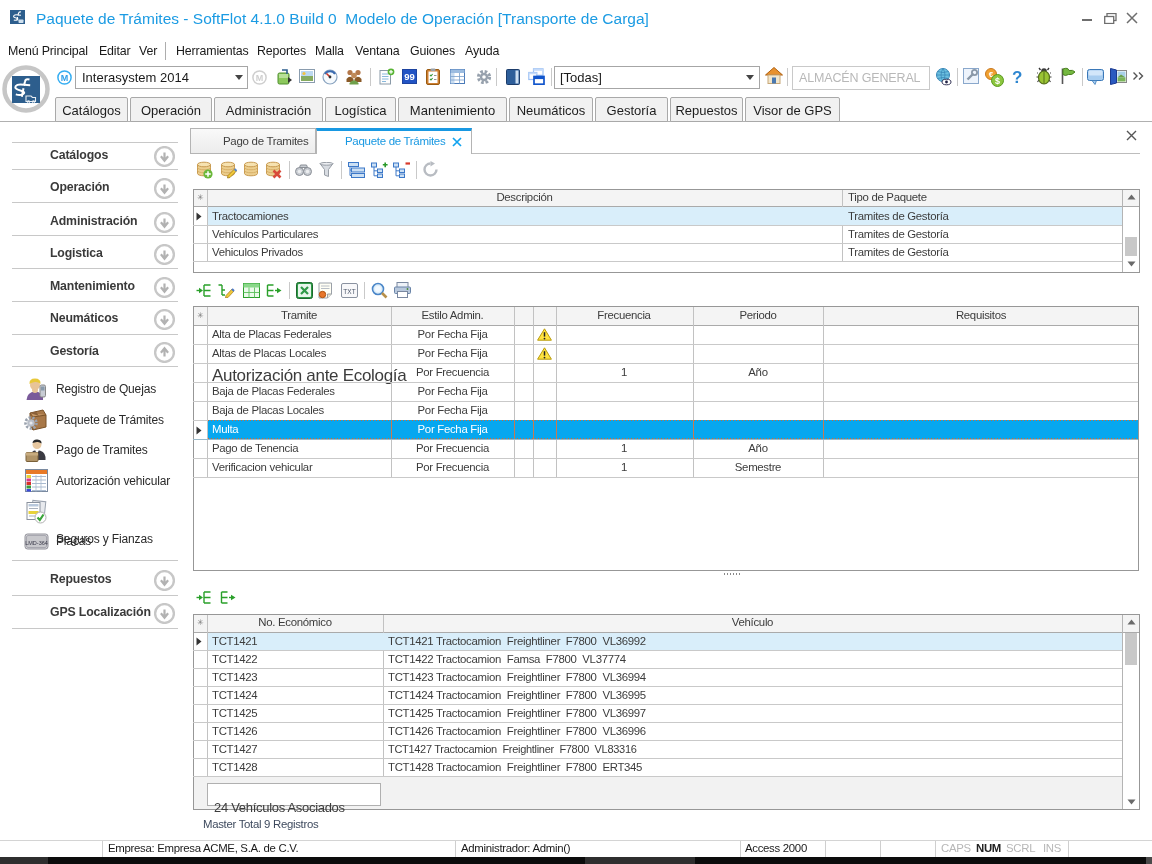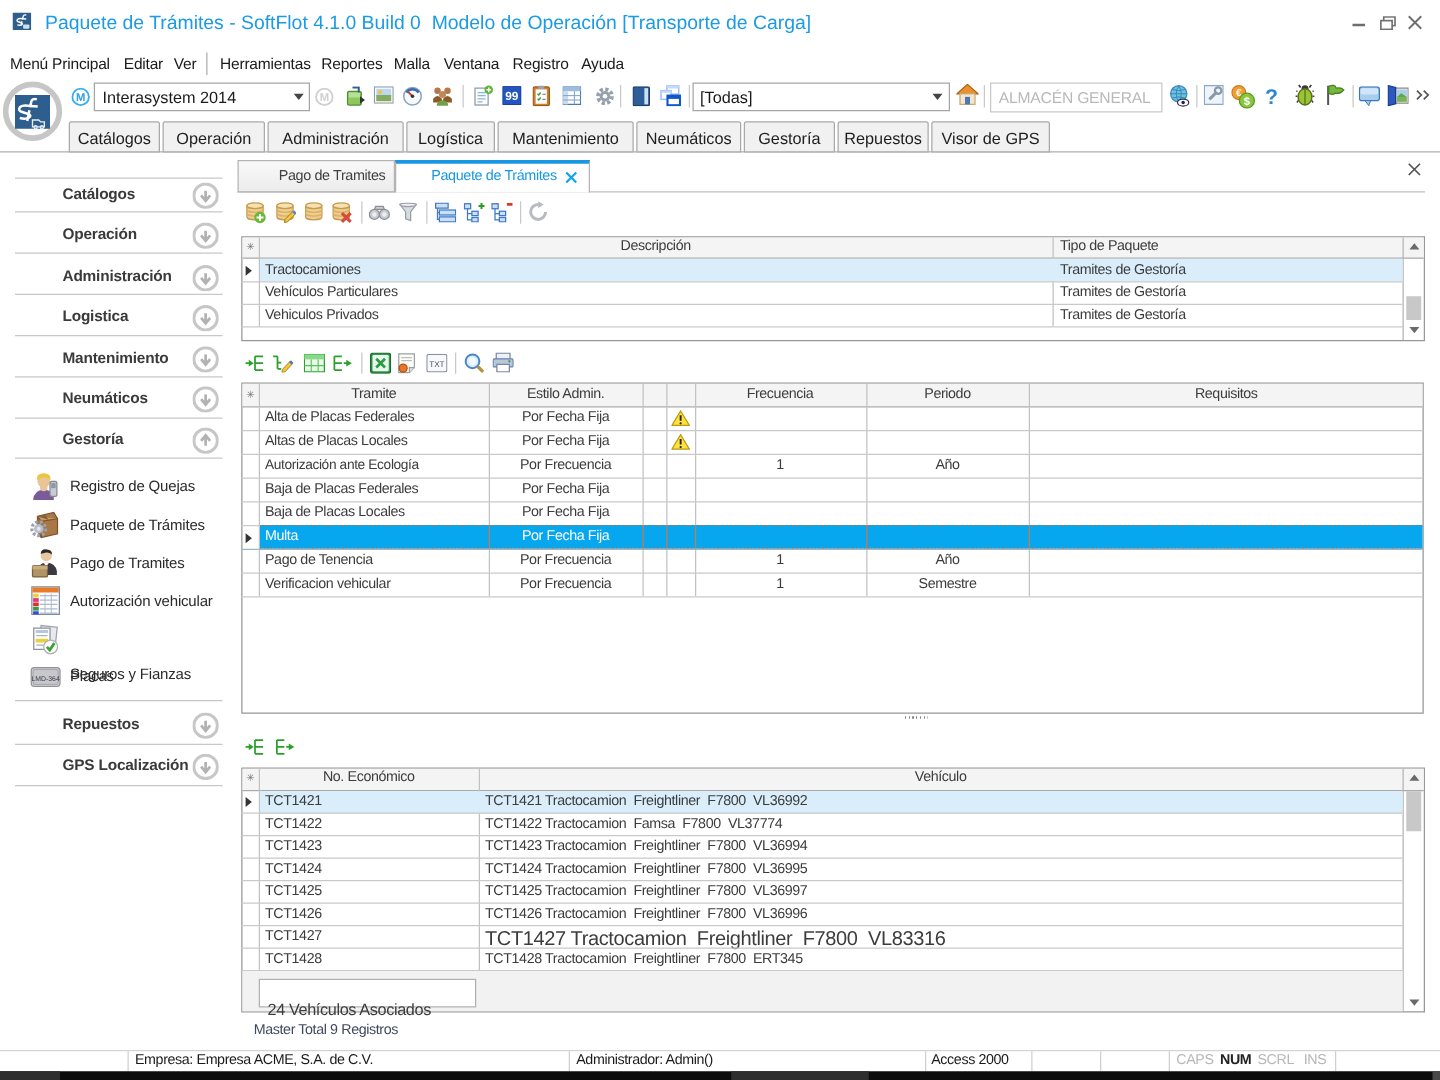--- a/index.html
+++ b/index.html
@@ -22,21 +22,21 @@
 <svg class="a" style="left:1126px;top:12px" width="12" height="12" viewBox="0 0 12 12">
     <path d="M1 1 L11 11 M11 1 L1 11" stroke="#6e6e6e" stroke-width="1.5"></path>
   </svg>
 <div class="tx" style="left:8px;top:44.8px;font-size:12.4px;color:#1a1a1a;font-weight:normal;letter-spacing:-0.15px;">Menú Principal</div>
 <div class="tx" style="left:99px;top:44.8px;font-size:12.4px;color:#1a1a1a;font-weight:normal;letter-spacing:-0.15px;">Editar</div>
 <div class="tx" style="left:139px;top:44.8px;font-size:12.4px;color:#1a1a1a;font-weight:normal;letter-spacing:-0.15px;">Ver</div>
 <div class="tx" style="left:176px;top:44.8px;font-size:12.4px;color:#1a1a1a;font-weight:normal;letter-spacing:-0.15px;">Herramientas</div>
 <div class="tx" style="left:257px;top:44.8px;font-size:12.4px;color:#1a1a1a;font-weight:normal;letter-spacing:-0.15px;">Reportes</div>
 <div class="tx" style="left:315px;top:44.8px;font-size:12.4px;color:#1a1a1a;font-weight:normal;letter-spacing:-0.15px;">Malla</div>
 <div class="tx" style="left:355px;top:44.8px;font-size:12.4px;color:#1a1a1a;font-weight:normal;letter-spacing:-0.15px;">Ventana</div>
-<div class="tx" style="left:410px;top:44.8px;font-size:12.4px;color:#1a1a1a;font-weight:normal;letter-spacing:-0.15px;">Registro</div>
+<div class="tx" style="left:410px;top:44.8px;font-size:12.4px;color:#1a1a1a;font-weight:normal;letter-spacing:-0.15px;">Guiones</div>
 <div class="tx" style="left:465px;top:44.8px;font-size:12.4px;color:#1a1a1a;font-weight:normal;letter-spacing:-0.15px;">Ayuda</div>
 <div class="a" style="left:165px;top:42px;width:1px;height:18px;background:#adadad;"></div>
 <svg class="a" style="left:2px;top:65px" width="48" height="48" viewBox="0 0 48 48">
     <circle cx="24" cy="24" r="21.5" fill="#fff" stroke="#c6c6c6" stroke-width="4.5"></circle>
     <rect x="10" y="11" width="28" height="27" fill="#2d5e8d"></rect>
     <path d="M27.5 14.5 Q23.5 13.5 23 16.5 L22.2 19.8 Q15.5 18.6 13.8 21 Q12.2 23.4 15.8 24.6 L20.5 26.2 Q23.5 27.4 21.3 29 Q18.5 30.8 13.8 29.4" stroke="#fff" stroke-width="2" fill="none"></path>
     <path d="M22.2 19.8 L28.2 20.2 M21.5 23.2 L19.8 31.8" stroke="#fff" stroke-width="2" fill="none"></path>
     <path d="M24 31 h5 l1.5 1.5 h3 v4 h-9.5 z" fill="none" stroke="#e8eef4" stroke-width="1.1"></path>
     <circle cx="26.5" cy="36.8" r="1.3" fill="none" stroke="#e8eef4" stroke-width="0.9"></circle>
     <circle cx="31.5" cy="36.8" r="1.3" fill="none" stroke="#e8eef4" stroke-width="0.9"></circle>
@@ -489,21 +489,21 @@
   </svg>
 <div class="a" style="left:193px;top:343.5px;width:945px;height:1px;background:#c9c9c9;"></div>
 <div class="tx" style="left:212px;top:347.8px;font-size:11.4px;color:#3c3c3c;font-weight:normal;letter-spacing:-0.3px;">Altas de Placas Locales</div>
 <div class="tx" style="left:391px;top:347.8px;font-size:11.4px;color:#3c3c3c;font-weight:normal;letter-spacing:-0.3px;width:123px;text-align:center;">Por Fecha Fija</div>
 <svg class="a" style="left:536.5px;top:347px" width="15" height="13" viewBox="0 0 15 13">
     <path d="M7.5 0.8 L14.4 12.2 H0.6 Z" fill="#ffe23e" stroke="#b89a0a"></path>
     <path d="M7.5 4.2 V8.6" stroke="#222" stroke-width="1.5"></path>
     <circle cx="7.5" cy="10.6" r="0.9" fill="#222"></circle>
   </svg>
 <div class="a" style="left:193px;top:362.5px;width:945px;height:1px;background:#c9c9c9;"></div>
-<div class="tx" style="left:212px;top:366.8px;font-size:11px;color:#3c3c3c;font-weight:normal;letter-spacing:-0.3px;">Autorización ante Ecología</div>
+<div class="tx" style="left:212px;top:366.8px;font-size:17px;color:#3c3c3c;font-weight:normal;letter-spacing:-0.3px;">Autorización ante Ecología</div>
 <div class="tx" style="left:391px;top:366.8px;font-size:11.4px;color:#3c3c3c;font-weight:normal;letter-spacing:-0.3px;width:123px;text-align:center;">Por Frecuencia</div>
 <div class="tx" style="left:555px;top:366.8px;font-size:11.4px;color:#3c3c3c;font-weight:normal;letter-spacing:-0.3px;width:138px;text-align:center;">1</div>
 <div class="tx" style="left:693px;top:366.8px;font-size:11.4px;color:#3c3c3c;font-weight:normal;letter-spacing:-0.3px;width:130px;text-align:center;">Año</div>
 <div class="a" style="left:193px;top:381.5px;width:945px;height:1px;background:#c9c9c9;"></div>
 <div class="tx" style="left:212px;top:385.8px;font-size:11.4px;color:#3c3c3c;font-weight:normal;letter-spacing:-0.3px;">Baja de Placas Federales</div>
 <div class="tx" style="left:391px;top:385.8px;font-size:11.4px;color:#3c3c3c;font-weight:normal;letter-spacing:-0.3px;width:123px;text-align:center;">Por Fecha Fija</div>
 <div class="a" style="left:193px;top:400.5px;width:945px;height:1px;background:#c9c9c9;"></div>
 <div class="tx" style="left:212px;top:404.8px;font-size:11.4px;color:#3c3c3c;font-weight:normal;letter-spacing:-0.3px;">Baja de Placas Locales</div>
 <div class="tx" style="left:391px;top:404.8px;font-size:11.4px;color:#3c3c3c;font-weight:normal;letter-spacing:-0.3px;width:123px;text-align:center;">Por Fecha Fija</div>
 <div class="a" style="left:193px;top:419.5px;width:945px;height:1px;background:#c9c9c9;"></div>
@@ -568,21 +568,21 @@
 <div class="tx" style="left:212px;top:689.8px;font-size:11.4px;color:#3c3c3c;font-weight:normal;letter-spacing:-0.3px;">TCT1424</div>
 <div class="tx" style="left:388px;top:689.8px;font-size:11.4px;color:#3c3c3c;font-weight:normal;letter-spacing:-0.3px;">TCT1424 Tractocamion  Freightliner  F7800  VL36995</div>
 <div class="a" style="left:193px;top:704.0px;width:929px;height:1px;background:#c9c9c9;"></div>
 <div class="tx" style="left:212px;top:707.8px;font-size:11.4px;color:#3c3c3c;font-weight:normal;letter-spacing:-0.3px;">TCT1425</div>
 <div class="tx" style="left:388px;top:707.8px;font-size:11.4px;color:#3c3c3c;font-weight:normal;letter-spacing:-0.3px;">TCT1425 Tractocamion  Freightliner  F7800  VL36997</div>
 <div class="a" style="left:193px;top:722.0px;width:929px;height:1px;background:#c9c9c9;"></div>
 <div class="tx" style="left:212px;top:725.8px;font-size:11.4px;color:#3c3c3c;font-weight:normal;letter-spacing:-0.3px;">TCT1426</div>
 <div class="tx" style="left:388px;top:725.8px;font-size:11.4px;color:#3c3c3c;font-weight:normal;letter-spacing:-0.3px;">TCT1426 Tractocamion  Freightliner  F7800  VL36996</div>
 <div class="a" style="left:193px;top:740.0px;width:929px;height:1px;background:#c9c9c9;"></div>
 <div class="tx" style="left:212px;top:743.8px;font-size:11.4px;color:#3c3c3c;font-weight:normal;letter-spacing:-0.3px;">TCT1427</div>
-<div class="tx" style="left:388px;top:743.8px;font-size:16px;color:#3c3c3c;font-weight:normal;letter-spacing:-0.3px;">TCT1427 Tractocamion  Freightliner  F7800  VL83316</div>
+<div class="tx" style="left:388px;top:743.8px;font-size:11px;color:#3c3c3c;font-weight:normal;letter-spacing:-0.3px;">TCT1427 Tractocamion  Freightliner  F7800  VL83316</div>
 <div class="a" style="left:193px;top:758.0px;width:929px;height:1px;background:#c9c9c9;"></div>
 <div class="tx" style="left:212px;top:761.8px;font-size:11.4px;color:#3c3c3c;font-weight:normal;letter-spacing:-0.3px;">TCT1428</div>
 <div class="tx" style="left:388px;top:761.8px;font-size:11.4px;color:#3c3c3c;font-weight:normal;letter-spacing:-0.3px;">TCT1428 Tractocamion  Freightliner  F7800  ERT345</div>
 <div class="a" style="left:193px;top:776.0px;width:929px;height:1px;background:#c9c9c9;"></div>
 <div class="a" style="left:194px;top:777px;width:928px;height:32px;background:#f2f2f2;"></div>
 <div class="a" style="left:207px;top:783px;width:174px;height:23px;background:#fff;border:1px solid #b0b0b0;box-sizing:border-box;"></div>
 <div class="tx" style="left:214px;top:801px;font-size:13px;color:#3c3c3c;font-weight:normal;letter-spacing:-0.3px;">24 Vehículos Asociados</div>
 <svg class="a" style="left:1127px;top:619px" width="9" height="7" viewBox="0 0 9 7">
     <path d="M4.5 0.5 L8.5 5.5 H0.5 Z" fill="#6a6a6a"></path>
   </svg>

